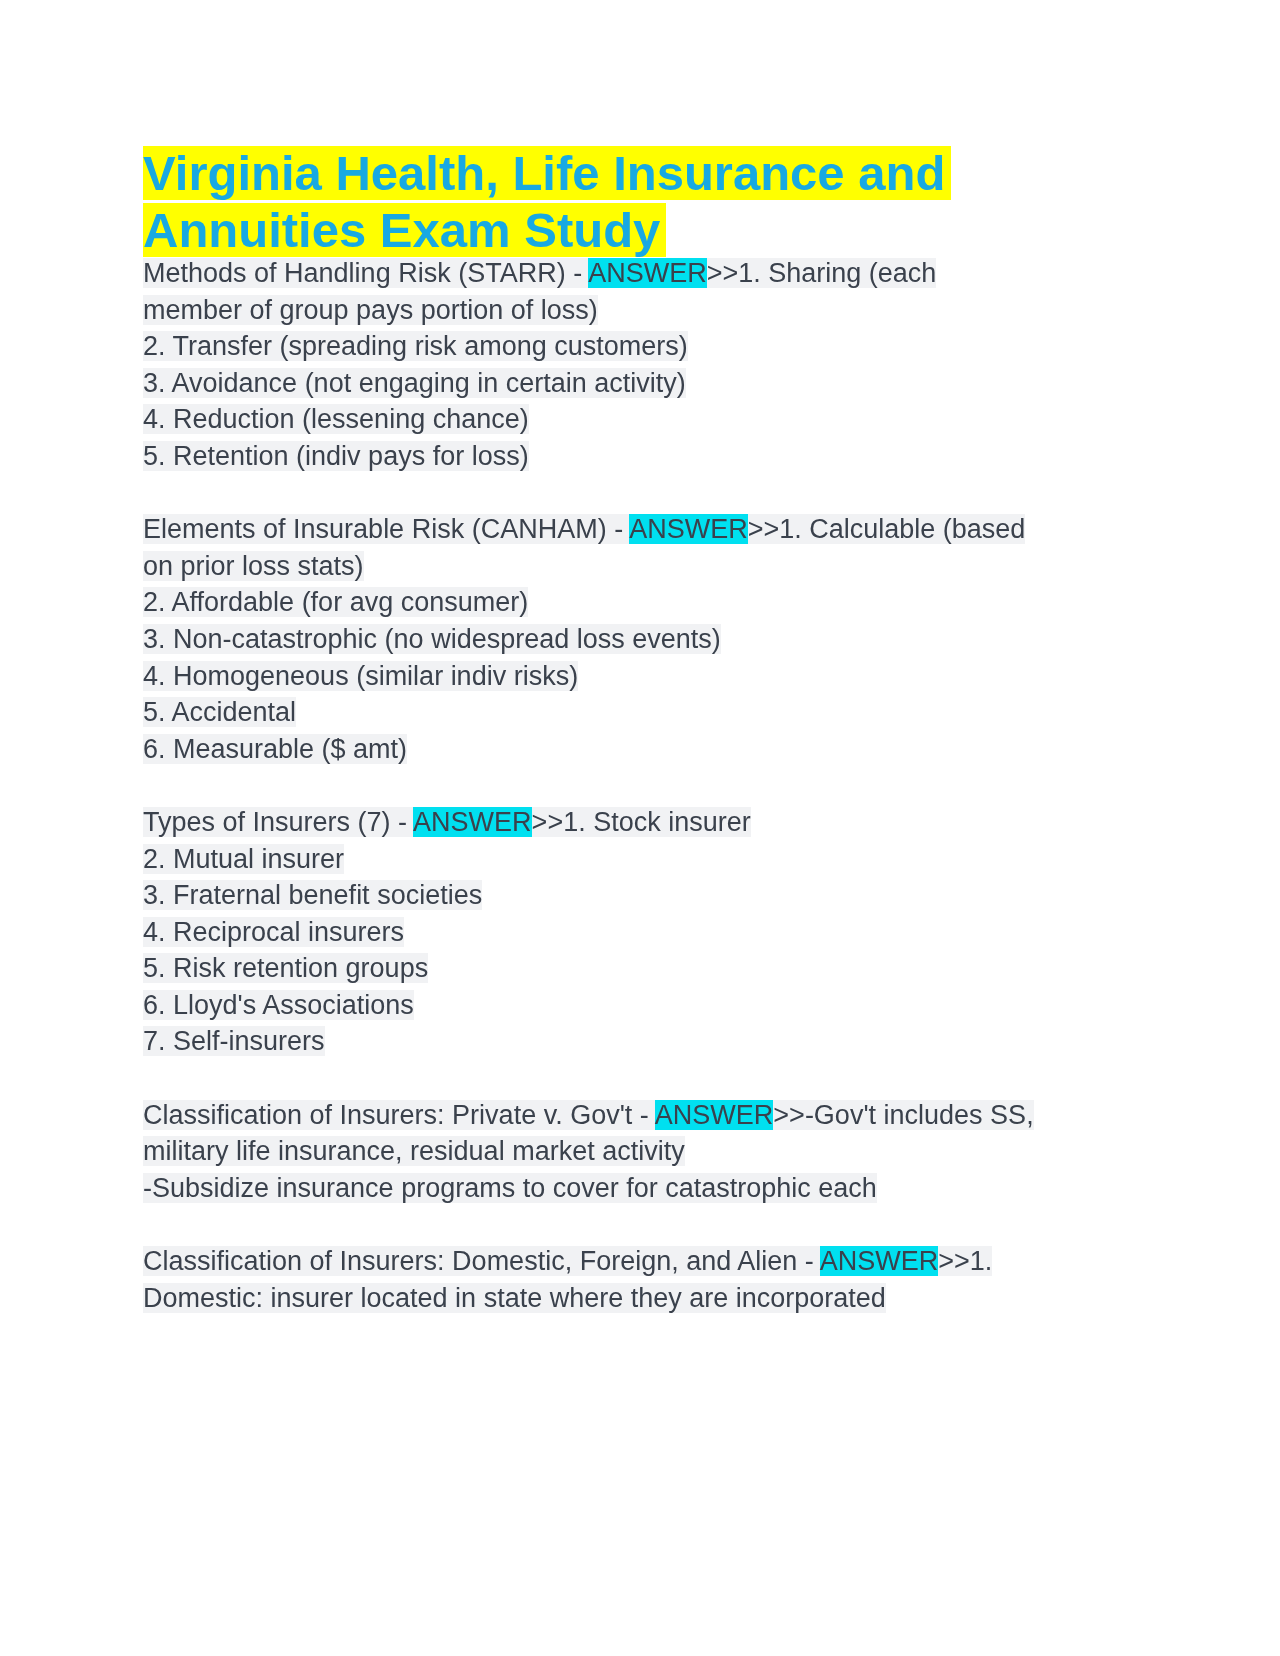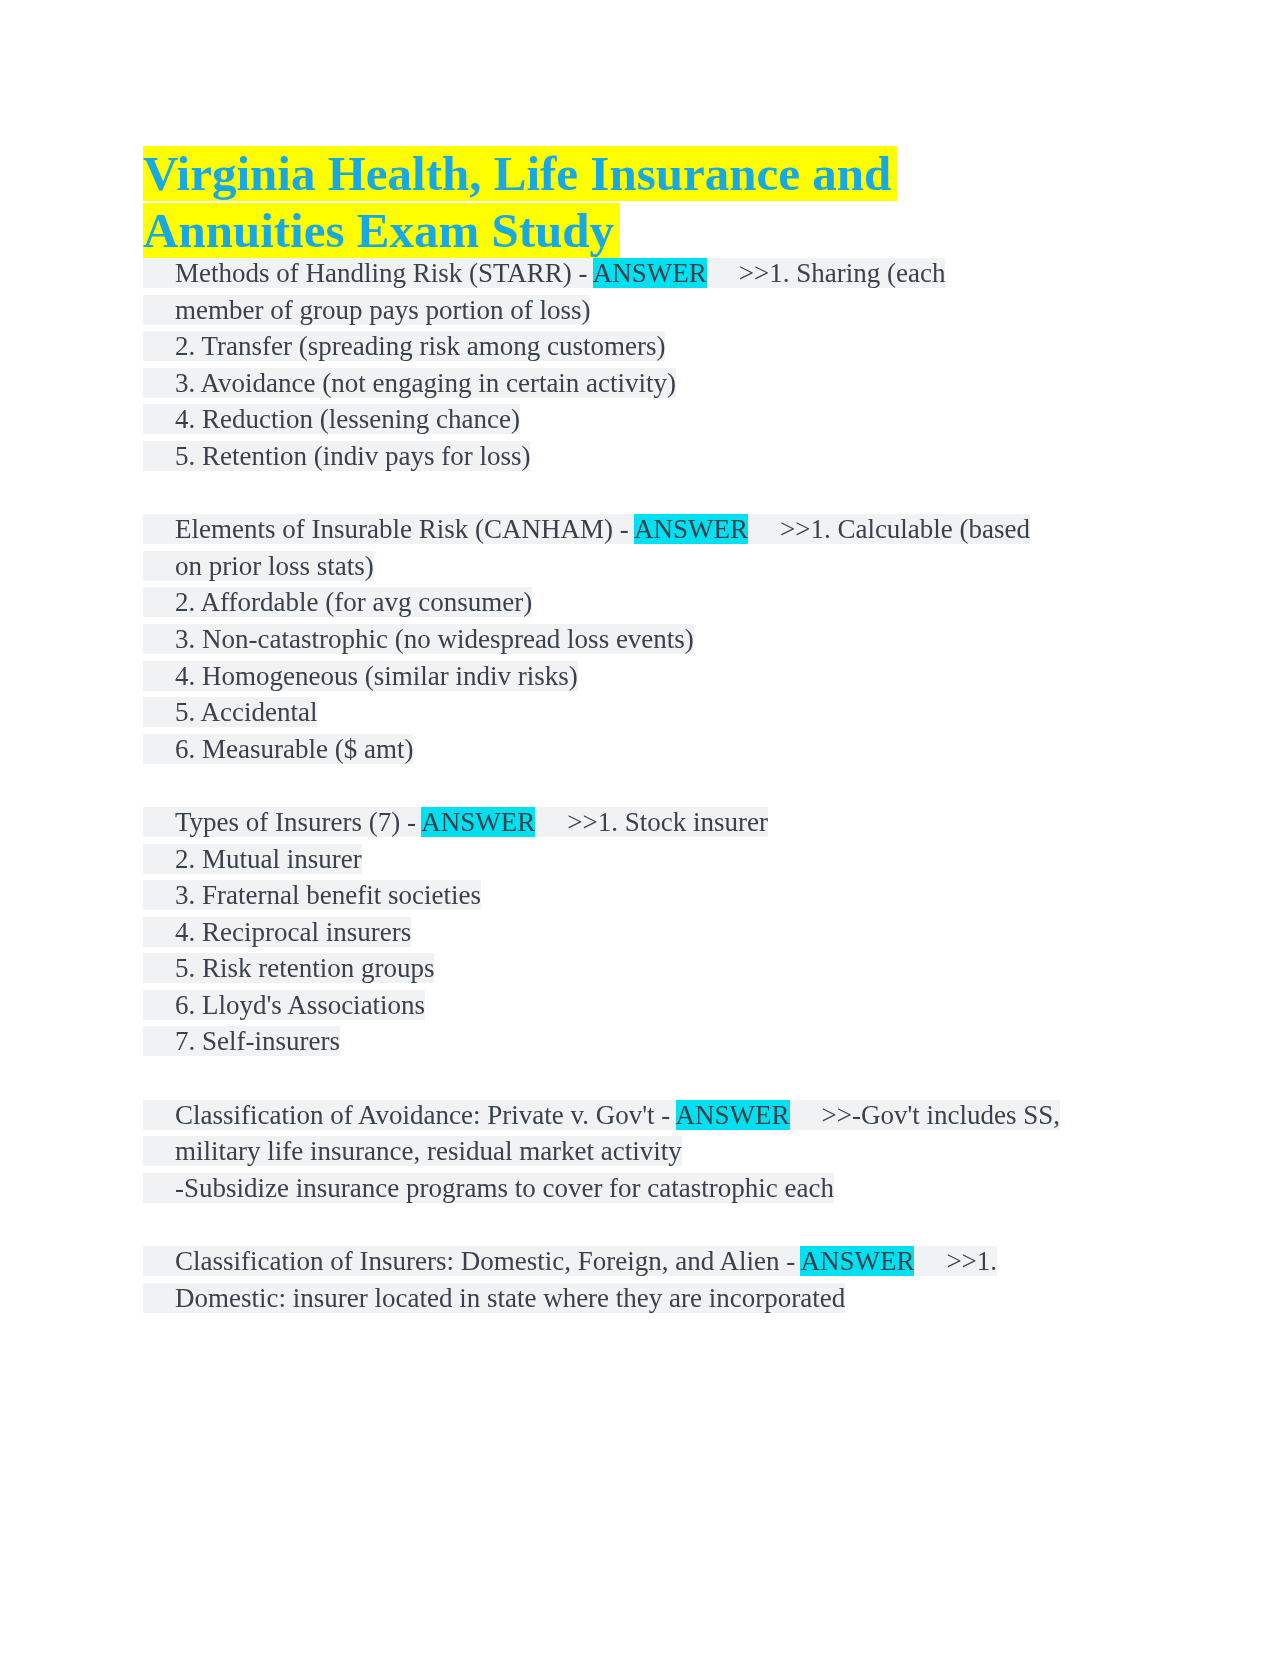--- a/index.html
+++ b/index.html
@@ -8,21 +8,21 @@
     background: #ffffff;
   }
   .page {
     position: relative;
     width: 1264px;
     height: 1656px;
     background: var(--page-bg, #ffffff);
     box-sizing: border-box;
     padding: 145px 40px 0 143px;
     overflow: hidden;
-    font-family: Liberation Serif, serif;
+    font-family: Liberation Sans, sans-serif;
   }
   .title {
     margin: 0 0 -4px 0;
     font-size: 49px;
     line-height: 57px;
     font-weight: bold;
     letter-spacing: 0;
     color: var(--title-color, #18a9e2);
     white-space: nowrap;
   }
@@ -36,31 +36,30 @@
     line-height: 36.6px;
     font-weight: normal;
     color: var(--body-color, #3a414c);
     white-space: nowrap;
   }
   #doc-body p:first-child {
     margin-top: 0;
   }
   .hl-g {
     background: var(--line-bg, #f1f2f4);
-    padding-left: 32px;
   }
   .hl-a {
     background: var(--answer-bg, #00e0f0);
   }
 </style>
 </head>
 <body>
 
 <div class="page">
   <h1 class="title"><span class="hl-title">Virginia Health, Life Insurance and</span><br><span class="hl-title">Annuities Exam Study</span></h1>
   <div id="doc-body">
       <p><span class="hl-g">Methods of Handling Risk (STARR) - </span><span class="hl-a">ANSWER</span><span class="hl-g">&gt;&gt;1. Sharing (each</span><br><span class="hl-g">member of group pays portion of loss)</span><br><span class="hl-g">2. Transfer (spreading risk among customers)</span><br><span class="hl-g">3. Avoidance (not engaging in certain activity)</span><br><span class="hl-g">4. Reduction (lessening chance)</span><br><span class="hl-g">5. Retention (indiv pays for loss)</span></p>
       <p><span class="hl-g">Elements of Insurable Risk (CANHAM) - </span><span class="hl-a">ANSWER</span><span class="hl-g">&gt;&gt;1. Calculable (based</span><br><span class="hl-g">on prior loss stats)</span><br><span class="hl-g">2. Affordable (for avg consumer)</span><br><span class="hl-g">3. Non-catastrophic (no widespread loss events)</span><br><span class="hl-g">4. Homogeneous (similar indiv risks)</span><br><span class="hl-g">5. Accidental</span><br><span class="hl-g">6. Measurable ($ amt)</span></p>
       <p><span class="hl-g">Types of Insurers (7) - </span><span class="hl-a">ANSWER</span><span class="hl-g">&gt;&gt;1. Stock insurer</span><br><span class="hl-g">2. Mutual insurer</span><br><span class="hl-g">3. Fraternal benefit societies</span><br><span class="hl-g">4. Reciprocal insurers</span><br><span class="hl-g">5. Risk retention groups</span><br><span class="hl-g">6. Lloyd's Associations</span><br><span class="hl-g">7. Self-insurers</span></p>
-      <p><span class="hl-g">Classification of Avoidance: Private v. Gov't - </span><span class="hl-a">ANSWER</span><span class="hl-g">&gt;&gt;-Gov't includes SS,</span><br><span class="hl-g">military life insurance, residual market activity</span><br><span class="hl-g">-Subsidize insurance programs to cover for catastrophic each</span></p>
+      <p><span class="hl-g">Classification of Insurers: Private v. Gov't - </span><span class="hl-a">ANSWER</span><span class="hl-g">&gt;&gt;-Gov't includes SS,</span><br><span class="hl-g">military life insurance, residual market activity</span><br><span class="hl-g">-Subsidize insurance programs to cover for catastrophic each</span></p>
       <p><span class="hl-g">Classification of Insurers: Domestic, Foreign, and Alien - </span><span class="hl-a">ANSWER</span><span class="hl-g">&gt;&gt;1.</span><br><span class="hl-g">Domestic: insurer located in state where they are incorporated</span></p>
     </div>
 </div>
 
 </body></html>

